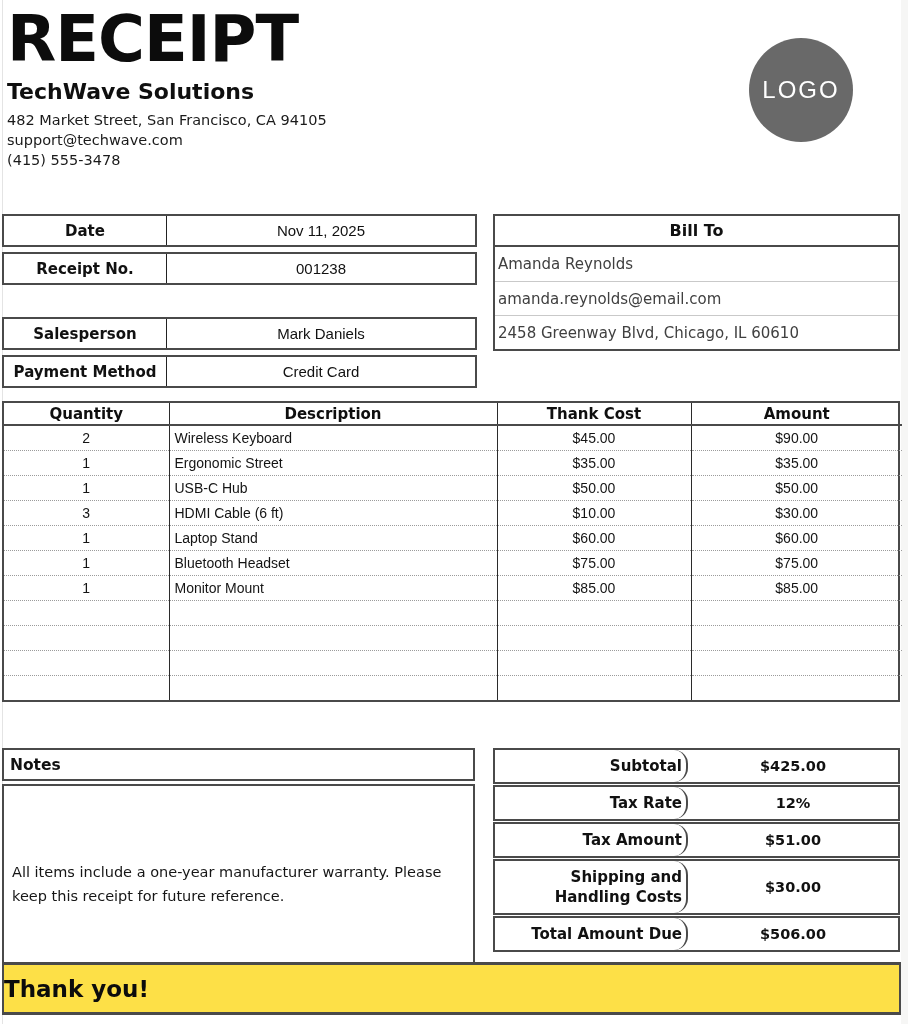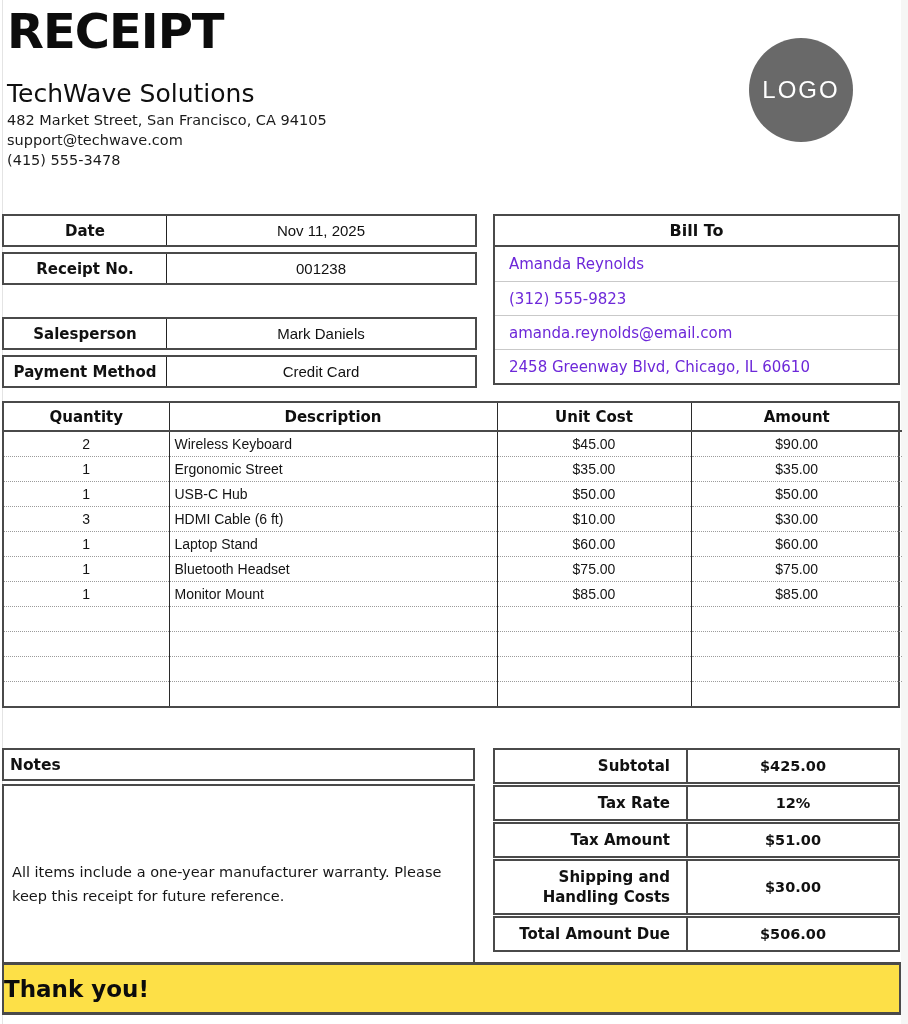--- a/index.html
+++ b/index.html
@@ -19,26 +19,26 @@
   }
   .right-strip {
     position: absolute; left: 901px; top: 0; width: 7px; height: 1024px;
     background: #f6f6f5; z-index: 0;
   }
   .abs { position: absolute; z-index: 1; }
 
   
   .doc-title {
     left: 7px; top: 6px;
-    font-size: 48px; font-weight: 800; letter-spacing: -1px; line-height: 1.05;
+    font-size: 64px; font-weight: 800; letter-spacing: -1px; line-height: 1.05;
     color: #0c0c0c;
   }
   .company-name {
     left: 7px; top: 79px;
-    font-size: 25px; font-weight: 400; color: #0f0f0f;
+    font-size: 22px; font-weight: 700; color: #0f0f0f;
   }
   .company-lines {
     left: 7px; top: 110px;
     font-size: 14.5px; line-height: 20px; color: #1a1a1a;
   }
   .logo-circle {
     left: 749px; top: 38px; width: 104px; height: 104px;
     border-radius: 50%;
     display: flex; align-items: center; justify-content: center;
     color: #fff; font-size: 24px; letter-spacing: 2px;
@@ -65,29 +65,29 @@
 
   
   .billto { left: 493px; top: 214px; width: 407px; border: 2px solid #4a4a4a; background: #fff; }
   .billto-header {
     height: 31px; display: flex; align-items: center; justify-content: center;
     font-weight: 700; font-size: 16px;
     border-bottom: 2px solid #4a4a4a;
   }
   .billto-line {
     height: 34px; display: flex; align-items: center;
-    padding-left: 14px; font-size: 15px; color: #6d28d9;
+    padding-left: 3px; font-size: 15px; color: #404040;
   }
   .billto-line + .billto-line { border-top: 1px solid #c9c9c9; }
 
   
   .items-wrap { left: 2px; top: 401px; width: 898px; border: 2px solid #4a4a4a; background: #fff; }
   table.items { border-collapse: collapse; table-layout: fixed; width: 100%; }
   table.items th {
-    height: 28px; font-size: 15px; font-weight: 700; color: #0f0f0f;
+    height: 22px; font-size: 15px; font-weight: 700; color: #0f0f0f;
     border-bottom: 2px solid #4a4a4a; text-align: center;
   }
   table.items td {
     height: 25px; font-family: "Liberation Sans", sans-serif; font-size: 14px;
     text-align: center; color: #141414; overflow: hidden; white-space: nowrap;
   }
   table.items tbody tr + tr td { border-top: 1px dotted #9b9b9b; }
   table.items th + th, table.items td + td { border-left: 1px solid #2b2b2b; }
   table.items td.desc { text-align: left; padding-left: 5px; }
 
@@ -107,23 +107,24 @@
 
   
   .totals { left: 493px; top: 748px; width: 407px; }
   .totals-row {
     display: grid; grid-template-columns: 193px 1fr;
     border: 2px solid #4a4a4a; background: #fff; min-height: 35px;
   }
   .totals-row + .totals-row { margin-top: 1px; }
   .totals-label {
     display: flex; align-items: center; justify-content: flex-end;
-    text-align: right; padding: 6px 16px 6px 2px;
+    text-align: right; padding: 6px 4px 6px 2px;
     font-weight: 700; font-size: 15px; line-height: 20px;
     border-right: 2px solid #4a4a4a;
+    border-radius: 14px;
   }
   .totals-value {
     display: flex; align-items: center; justify-content: center;
     font-weight: 700; font-size: 14.5px;
   }
 
   
   .footer-banner {
     left: 2px; top: 962px; width: 899px; height: 53px;
     border: 2px solid #4a4a4a; border-top-width: 3px; border-bottom-width: 3px;
@@ -169,39 +170,38 @@
     <div class="kv-row">
       <div class="kv-label">Payment Method</div>
       <div class="kv-value">Credit Card</div>
     </div>
   </div>
 
   <div class="abs billto">
     <div class="billto-header">Bill To</div>
     <div id="billto-lines">
         <div class="billto-line">Amanda Reynolds</div>
-        <div class="billto-line">(312) 555-9823</div>
         <div class="billto-line">amanda.reynolds@email.com</div>
         <div class="billto-line">2458 Greenway Blvd, Chicago, IL 60610</div>
       </div>
   </div>
 
   <div class="abs items-wrap">
     <table class="items">
       <colgroup>
         <col style="width:165px">
           <col style="width:328px">
           <col style="width:194px">
           <col style="width:211px">
       </colgroup>
       <thead>
         <tr>
           <th>Quantity</th>
           <th>Description</th>
-          <th>Unit Cost</th>
+          <th>Thank Cost</th>
           <th>Amount</th>
         </tr>
       </thead>
       <tbody id="items-body">
           <tr>
             <td>2</td>
             <td class="desc">Wireless Keyboard</td>
             <td>$45.00</td>
             <td>$90.00</td>
           </tr>

